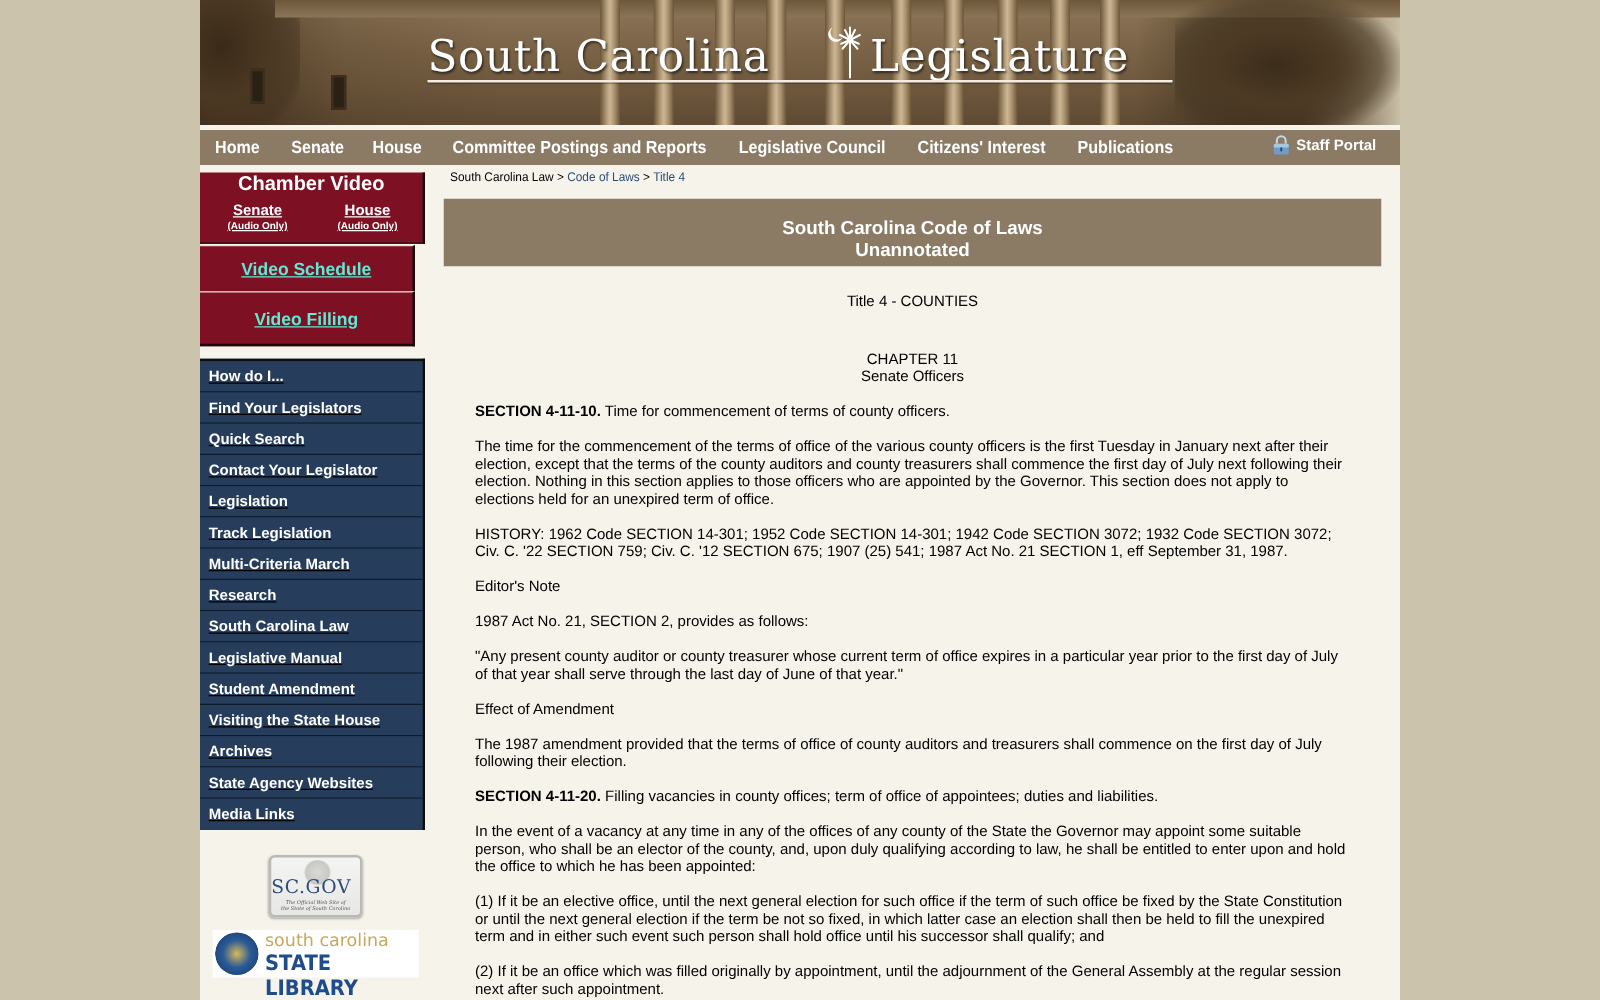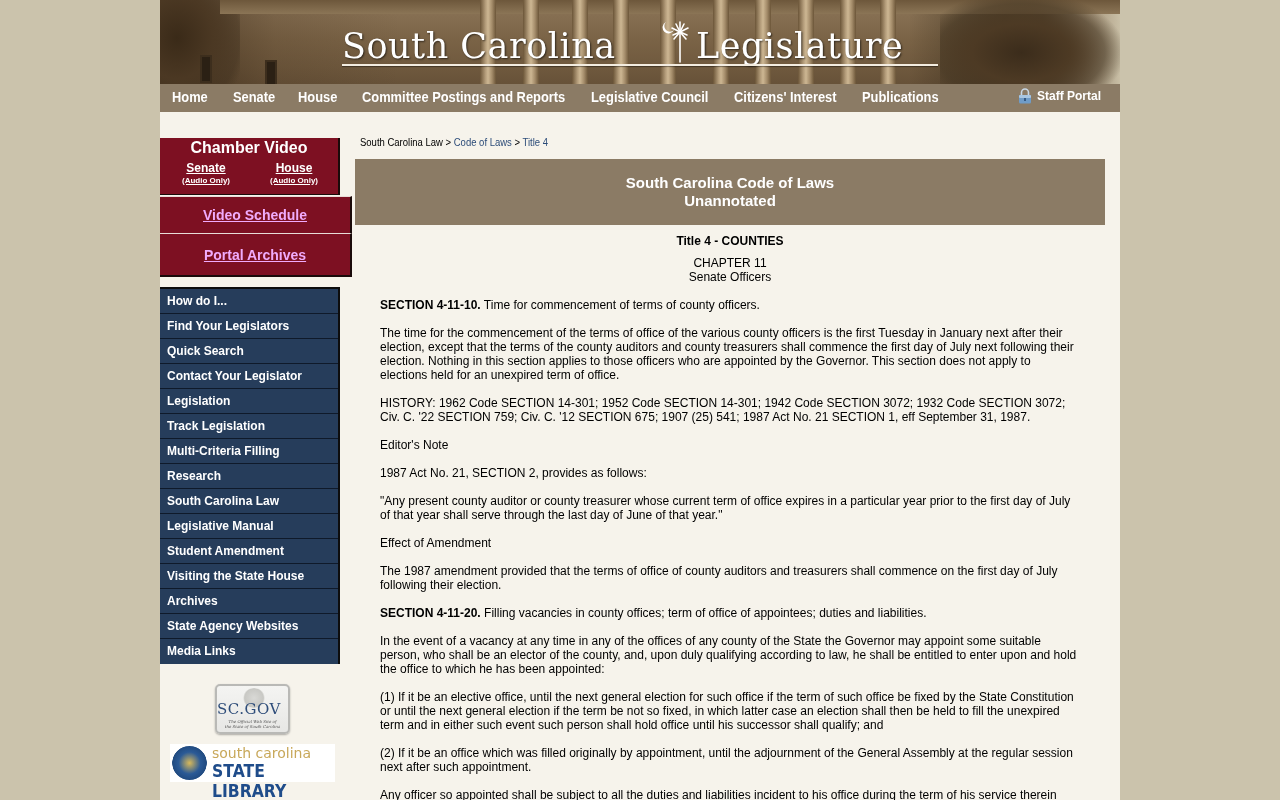--- a/index.html
+++ b/index.html
@@ -53,21 +53,21 @@
     #site-title .t2 { position: absolute; left: 354px; top: 0; }
     #title-underline {
       position: absolute; left: 182px; top: 64px; width: 596px; height: 2px;
       background: #f3ece0; box-shadow: 0 1px 1px rgba(0,0,0,0.4);
     }
     #palmetto-icon {
       position: absolute; left: 502px; top: 18px; width: 30px; height: 46px;
     }
     
     #topnav {
-      position: absolute; left: 0; top: 84px; width: 960px; height: 28px;
+      position: absolute; left: 0; top: 104px; width: 960px; height: 28px;
       background: #8b7b65;
       display: flex; align-items: center;
     }
     .nav-item {
       color: #fff; font-weight: bold; font-size: 14px;
       text-decoration: none; white-space: nowrap;
       position: absolute; top: 5px;
       font-family: "Liberation Sans", sans-serif;
       transform: scaleX(0.92); transform-origin: left center;
     }
@@ -91,31 +91,31 @@
     .chamber-link {
       position: absolute; top: 23px; width: 80px; text-align: center;
     }
     .chamber-link .main {
       display: block; font-size: 12px; font-weight: bold; color: #fff; text-decoration: underline;
     }
     .chamber-link .sub {
       display: block; font-size: 8px; font-weight: bold; color: #fff; text-decoration: underline; margin-top: 1px;
     }
     .red-btn {
-      position: absolute; left: 0; width: 192px; height: 37px;
+      position: absolute; left: 0; width: 172px; height: 37px;
       background: #7d1022; border-right: 2px solid #1a0a0a;
-      color: #f0abfc; font-weight: bold; font-size: 14px; text-decoration: underline;
+      color: #5eead4; font-weight: bold; font-size: 14px; text-decoration: underline;
       display: flex; align-items: center; justify-content: center;
     }
     #video-schedule { top: 196px; border-top: 1px solid #e9dcd8; }
     #video-archives { top: 233px; height: 44px; border-top: 1px solid #e9dcd8; border-bottom: 2px solid #1a0a0a; }
 
     #leftnav {
       position: absolute; left: 0; top: 287px; width: 180px; height: 377px;
-      background: #263d5b; border: 2px solid #0d0d0d; border-left: 0;
+      background: #263d5b; border: 2px solid #0d0d0d; border-left: 0; text-decoration: underline;
     }
     .leftnav-item {
       display: block; height: 25px; line-height: 24px;
       color: #fff; font-weight: bold; font-size: 12px;
       padding-left: 7px; text-decoration: none;
       border-bottom: 1px solid #0f1a2a;
       background: #263d5b;
       white-space: nowrap;
     }
     .leftnav-item:last-child { border-bottom: none; }
@@ -157,31 +157,31 @@
       transform: scaleX(0.92); transform-origin: left;
     }
 
     
     #breadcrumb {
       position: absolute; left: 200px; top: 137px; font-size: 10px; color: #000;
       transform: scaleX(0.95); transform-origin: left;
     }
     #breadcrumb a { color: #2b4b78; text-decoration: none; }
     #code-header {
-      position: absolute; left: 195px; top: 159px; width: 750px; height: 66px;
+      position: absolute; left: 195px; top: 159px; width: 750px; height: 54px;
       background: #8b7b65; color: #fff; text-align: center;
       font-size: 15px; font-weight: bold; line-height: 18px;
       padding-top: 15px;
     }
     #content {
       position: absolute; left: 220px; top: 234px; width: 700px;
       font-size: 12px; line-height: 14px; color: #000;
     }
     .center { text-align: center; }
-    #title-line { font-weight: bold; margin-bottom: 8px; }
+    #title-line { font-weight: normal; margin-bottom: 32px; }
     #chapter { margin-bottom: 14px; text-align: center; }
     .para { margin-bottom: 14px; }
     .sec-num { font-weight: bold; }
   </style>
 </head>
 <body>
 
 <div id="wrap">
 
   <div id="banner">
@@ -247,30 +247,30 @@
     <a class="chamber-link" style="left:6px;">
       <span class="main">Senate</span>
       <span class="sub">(Audio Only)</span>
     </a>
     <a class="chamber-link" style="left:94px;">
       <span class="main">House</span>
       <span class="sub">(Audio Only)</span>
     </a>
   </div>
   <a id="video-schedule" class="red-btn">Video Schedule</a>
-  <a id="video-archives" class="red-btn">Portal Archives</a>
+  <a id="video-archives" class="red-btn">Video Filling</a>
 
   <div id="leftnav">
     <a class="leftnav-item">How do I...</a>
     <a class="leftnav-item">Find Your Legislators</a>
     <a class="leftnav-item">Quick Search</a>
     <a class="leftnav-item">Contact Your Legislator</a>
     <a class="leftnav-item">Legislation</a>
     <a class="leftnav-item">Track Legislation</a>
-    <a class="leftnav-item">Multi-Criteria Filling</a>
+    <a class="leftnav-item">Multi-Criteria March</a>
     <a class="leftnav-item">Research</a>
     <a class="leftnav-item">South Carolina Law</a>
     <a class="leftnav-item">Legislative Manual</a>
     <a class="leftnav-item">Student Amendment</a>
     <a class="leftnav-item">Visiting the State House</a>
     <a class="leftnav-item">Archives</a>
     <a class="leftnav-item">State Agency Websites</a>
     <a class="leftnav-item">Media Links</a>
   </div>
 

